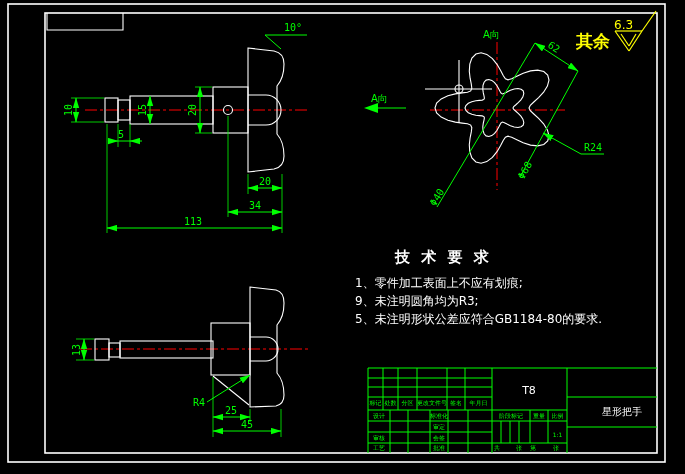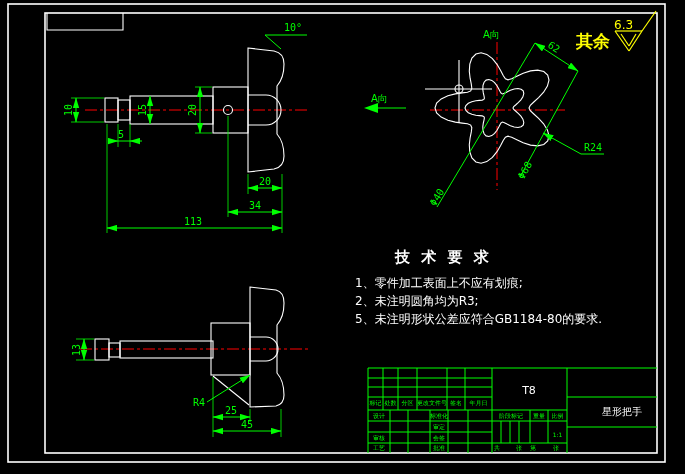--- a/index.html
+++ b/index.html
@@ -221,16 +221,16 @@
     <text class="tb" x="556" y="450">张</text>
 
     <text class="tbw" x="529" y="394" font-size="11">T8</text>
     <text class="tbw" x="622" y="415" font-size="10">星形把手</text>
   </g>
 </svg>
 
 <div id="techreq">
   <div class="trtitle">技 术 要 求</div>
   <div class="tritem">1、零件加工表面上不应有划痕;</div>
-  <div class="tritem">2、未注明圆角均为R3;</div>
+  <div class="tritem">9、未注明圆角均为R3;</div>
   <div class="tritem">5、未注明形状公差应符合GB1184-80的要求.</div>
 </div>
 </div>
 
 </body></html>

